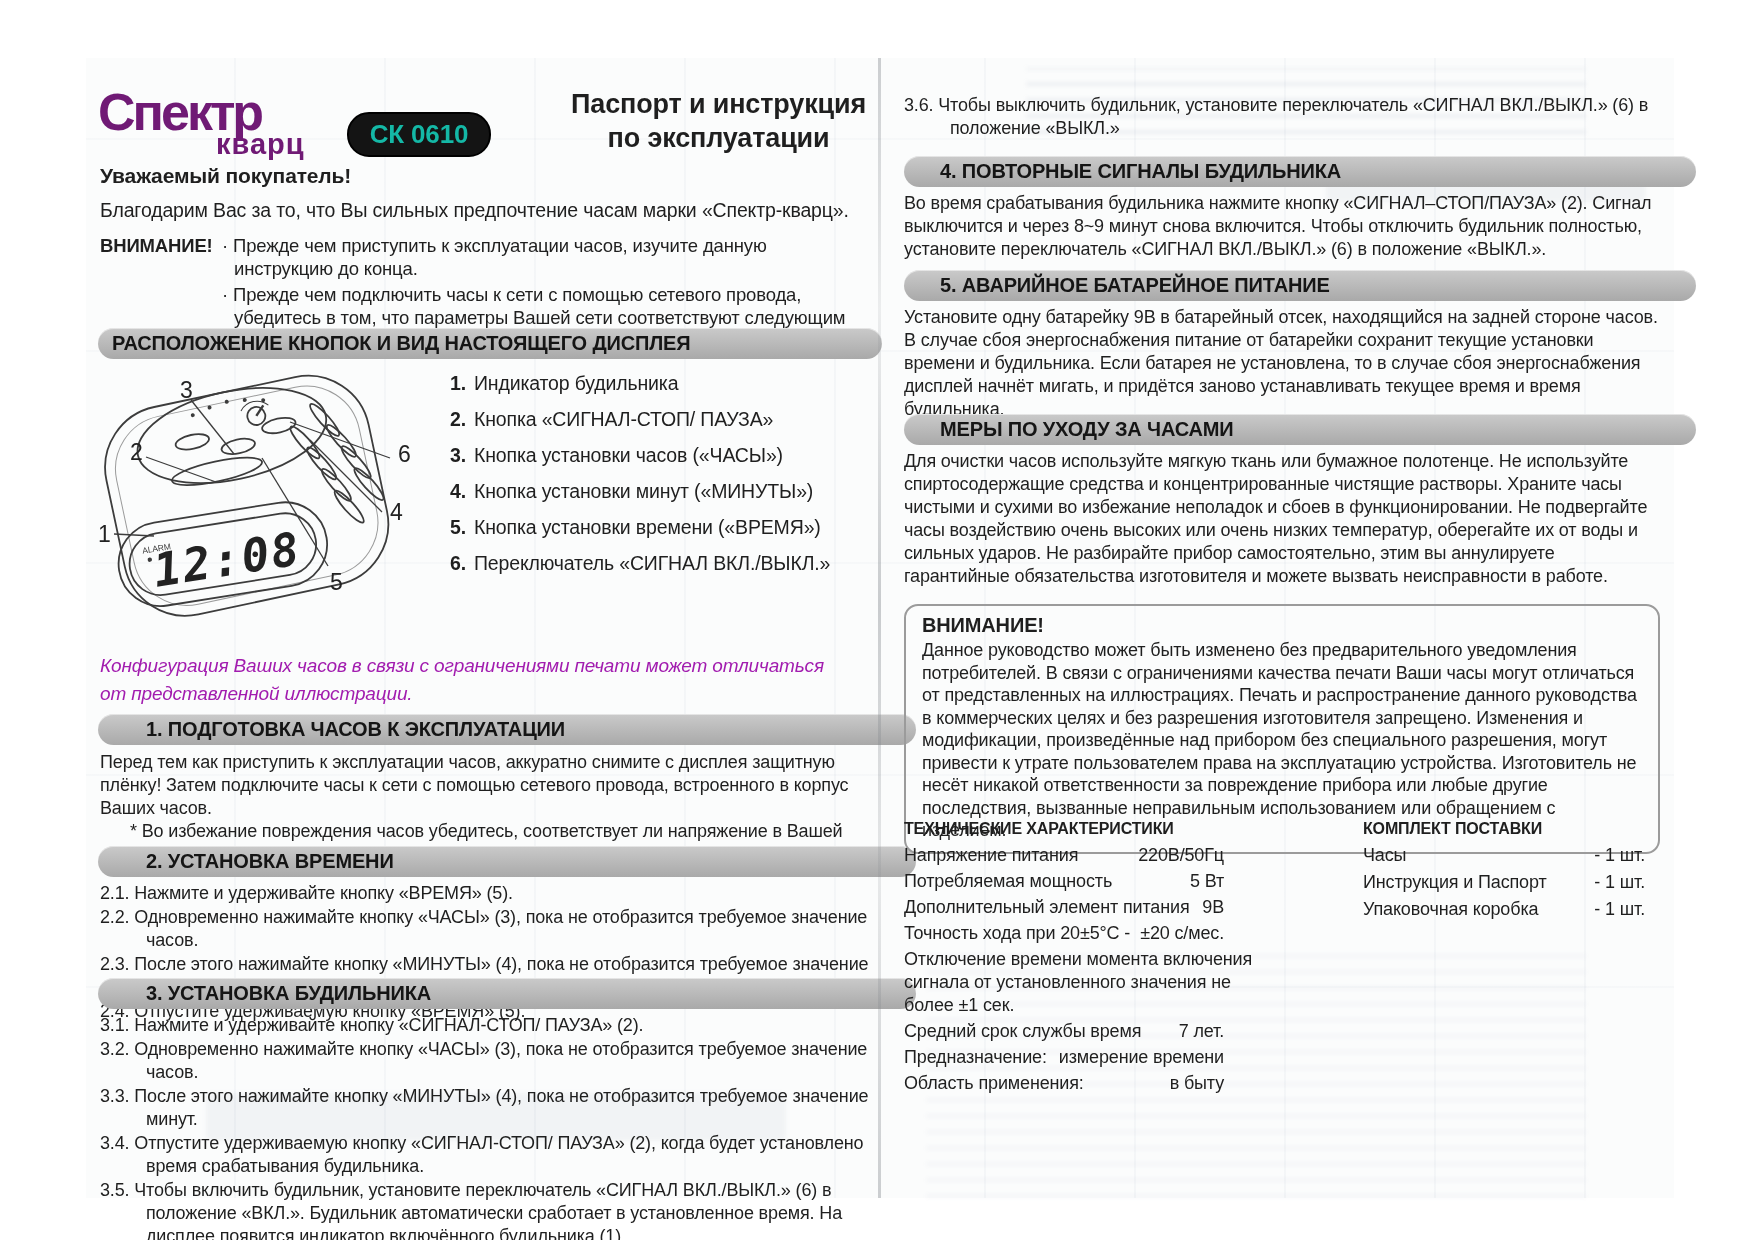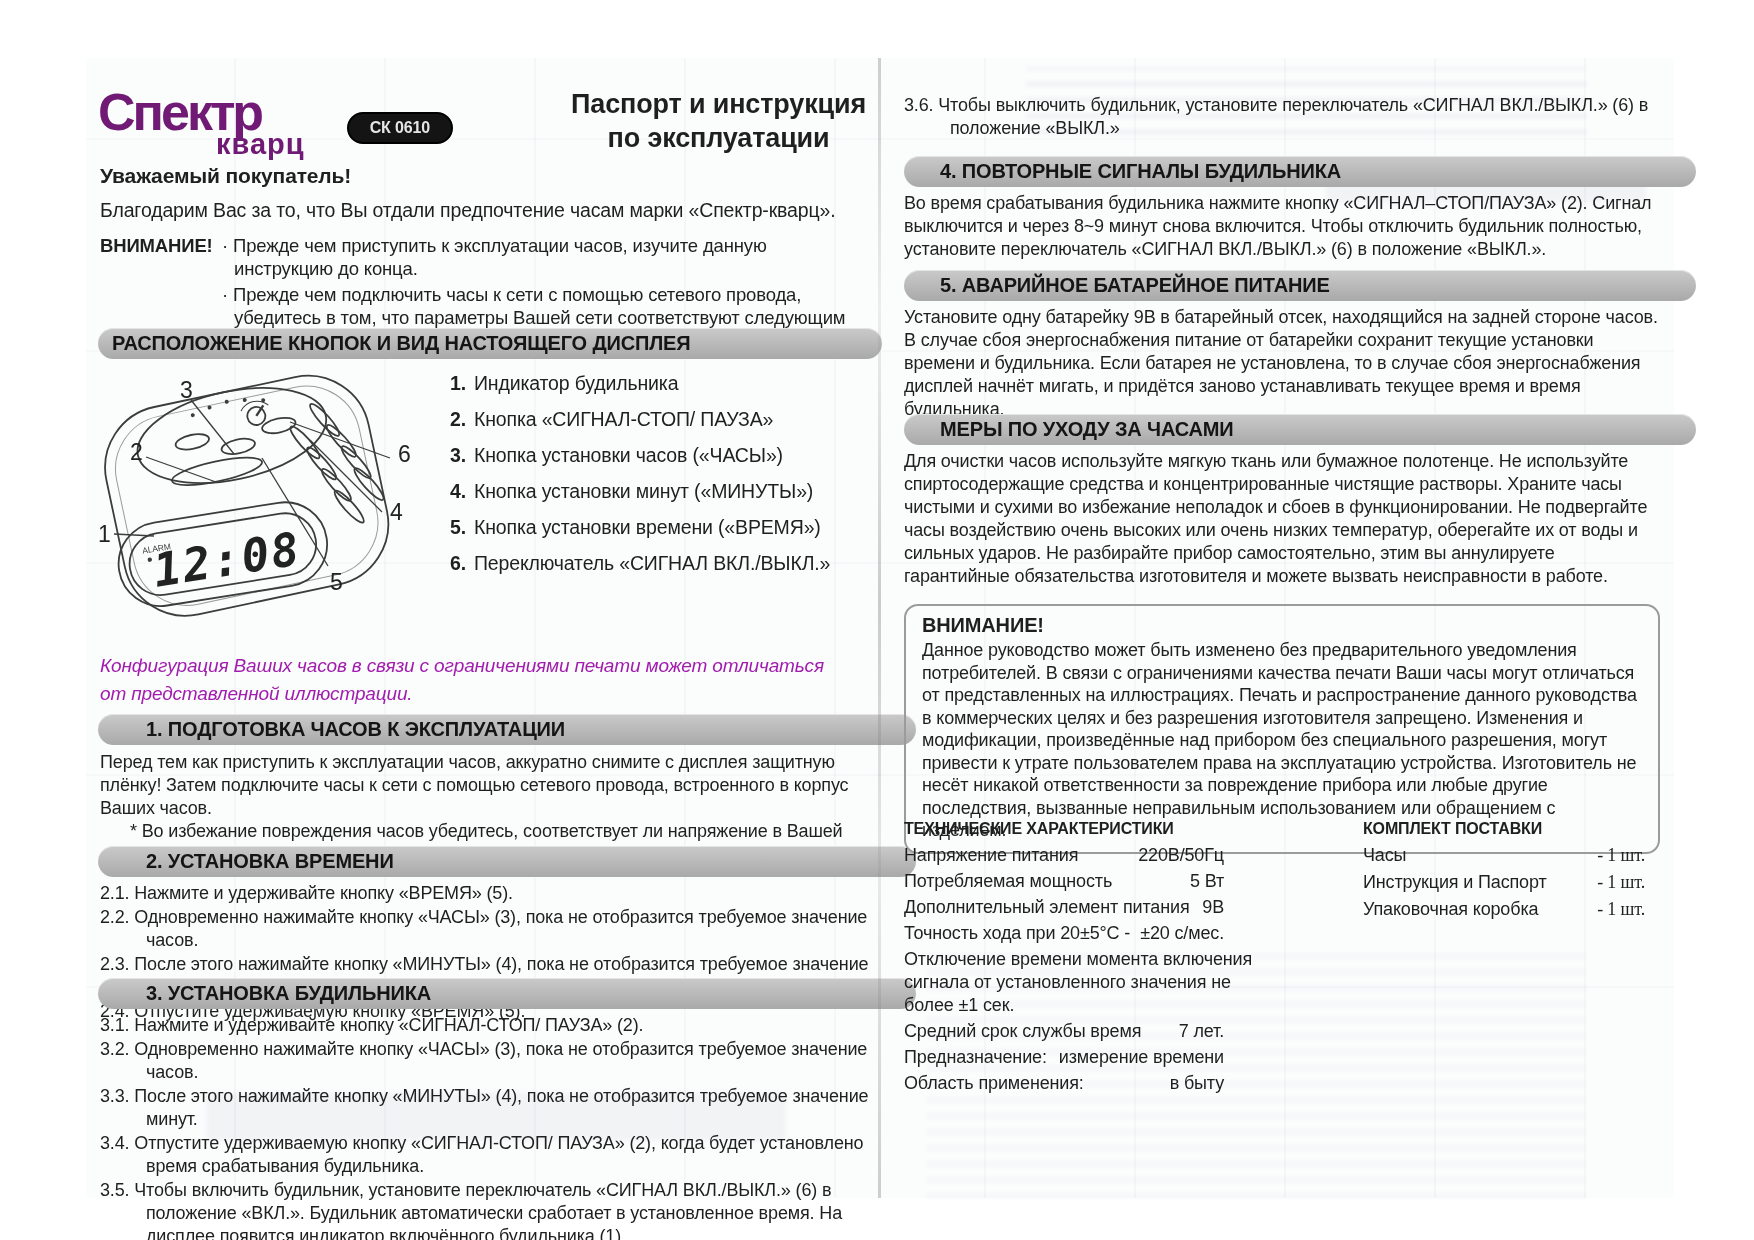--- a/index.html
+++ b/index.html
@@ -23,21 +23,21 @@
   .col{position:absolute;top:0;height:100%;}
   .col-left{left:12px;width:772px;}
   .col-right{left:818px;width:758px;}
   .abs{position:absolute;}
 
   
   .hdr{display:flex;align-items:flex-start;width:100%;}
   .logo{font-weight:bold;color:#701a75;line-height:1;}
   .logo .l1{font-size:52px;letter-spacing:-3px;transform:scaleY(.98);}
   .logo .l2{font-size:29px;margin-left:118px;margin-top:-8px;letter-spacing:1px;}
-  .badge{background:#141414;color:#e5e5e5;font-weight:bold;font-size:16px;
+  .badge{background:#141414;color:#14b8a6;font-weight:bold;font-size:26px;
          border:2px solid #000;border-radius:22px;padding:5px 21px;
          margin-left:42px;margin-top:26px;white-space:nowrap;}
   .doctitle{margin-left:auto;font-size:27px;font-weight:bold;text-align:center;
             line-height:1.25;margin-top:2px;padding-right:4px;}
 
   .h-greet{font-size:21px;font-weight:bold;}
   .p-thanks{font-size:19.5px;margin-top:7px;}
 
   .attn{display:flex;font-size:18.5px;line-height:1.26;}
   .attn .lbl{font-weight:bold;width:122px;flex:none;}
@@ -65,21 +65,21 @@
   .warnbox .wl{font-weight:bold;font-size:20px;margin-bottom:2px;}
   .warnbox .wt{font-size:18px;line-height:22.5px;}
 
   .blk-title{font-weight:bold;font-size:16px;margin-bottom:6px;}
   .specrow{display:flex;width:320px;font-size:18px;line-height:23px;margin-bottom:3px;}
   .specrow .sl{flex:1;}
   .specrow .sv{white-space:nowrap;margin-left:8px;}
   .specnote{font-size:18px;line-height:23px;width:380px;margin-bottom:3px;}
   .pkgrow{display:flex;width:282px;font-size:18px;line-height:23px;margin-bottom:4px;}
   .pkgrow .sl{flex:1;}
-  .pkgrow .sv{white-space:nowrap;margin-left:8px;font-family:Liberation Serif, serif;}
+  .pkgrow .sv{white-space:nowrap;margin-left:8px;}
 
   svg text{font-family:"Liberation Sans","DejaVu Sans",sans-serif;}
   .seg{font-family:"DejaVu Sans Mono",monospace;font-weight:bold;font-style:italic;}
 </style>
 </head>
 <body>
 
 <div class="page">
 
   <div class="artifact a-lines" style="left:940px;top:10px;width:560px;height:66px;"></div>
@@ -95,21 +95,21 @@
         <div class="l2">кварц</div>
       </div>
       <div class="badge">СК 0610</div>
       <div class="doctitle">
         <div>Паспорт и инструкция</div>
         <div>по эксплуатации</div>
       </div>
     </div>
 
     <div class="abs h-greet" style="left:2px;top:106px;">Уважаемый покупатель!</div>
-    <div class="abs p-thanks" style="left:2px;top:134px;width:760px;">Благодарим Вас за то, что Вы отдали предпочтение часам марки «Спектр-кварц».</div>
+    <div class="abs p-thanks" style="left:2px;top:134px;width:760px;">Благодарим Вас за то, что Вы сильных предпочтение часам марки «Спектр-кварц».</div>
 
     <div class="abs attn" style="left:2px;top:176px;width:768px;">
       <div class="lbl">ВНИМАНИЕ!</div>
       <div class="items">
         <div>· Прежде чем приступить к эксплуатации часов, изучите данную инструкцию до конца.</div>
         <div>· Прежде чем подключить часы к сети с помощью сетевого провода, убедитесь в том, что параметры Вашей сети соответствуют следующим требованиям: АС 220-240В (50Гц/60Гц).</div>
       </div>
     </div>
 
     <div class="abs bar flat" style="left:0;top:270px;width:770px;">РАСПОЛОЖЕНИЕ КНОПОК И ВИД НАСТОЯЩЕГО ДИСПЛЕЯ</div>

